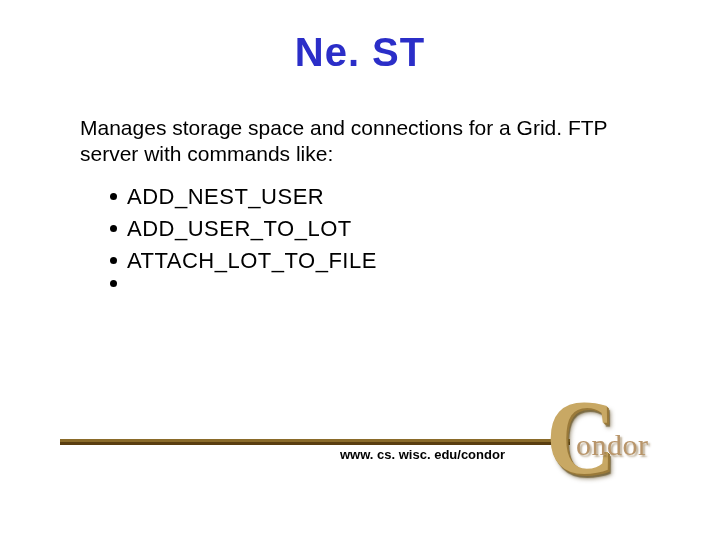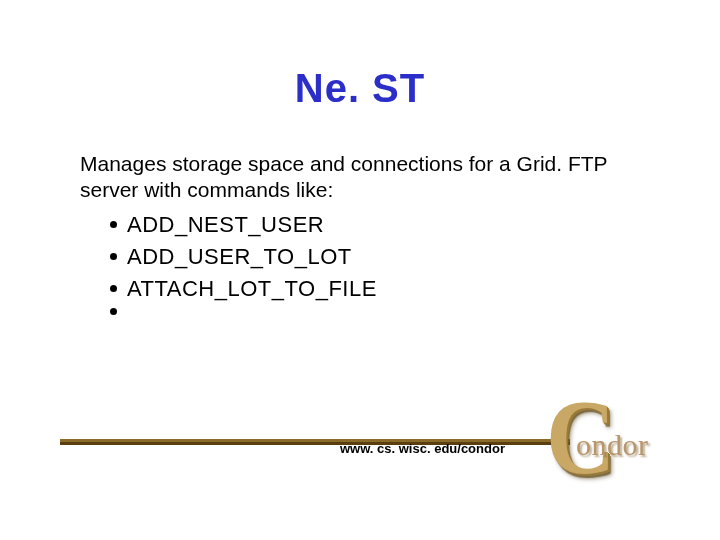--- a/index.html
+++ b/index.html
@@ -6,40 +6,40 @@
   html, body { width: 720px; height: 540px; overflow: hidden; }
   body {
     background: #ffffff;
     font-family: "Comic Sans MS", "Comic Sans", cursive, sans-serif;
     position: relative;
   }
   .slide {
     width: 720px;
     height: 540px;
     position: relative;
-    padding: 56px 60px 0 60px;
+    padding: 20px 60px 0 60px;
   }
   .title {
     text-align: center;
     font-size: 40px;
     font-weight: bold;
     color: #2b2ec8;
     margin-top: 10px;
     margin-bottom: 40px;
     letter-spacing: 1px;
   }
   .intro {
     font-size: 21px;
     color: #000;
     line-height: 1.25;
     margin: 0 20px 8px 20px;
   }
   .bullets {
     margin-left: 50px;
-    margin-top: 8px;
+    margin-top: 16px;
     text-align: right;
   }
   .bullet-row {
     display: flex;
     align-items: center;
     margin-bottom: 6px;
   }
   .dot {
     width: 7px;
     height: 7px;
@@ -65,21 +65,21 @@
     height: 3px;
     background: #8a6b2a;
     box-shadow: 0 1px 0 #c0a050;
   }
   .divider .bar2 {
     height: 3px;
     background: #5a3e10;
   }
   .footer-url {
     position: absolute;
-    bottom: 84px;
+    bottom: 78px;
     left: 340px;
     font-family: Arial, Helvetica, sans-serif;
     font-size: 13px;
     font-weight: bold;
     color: #000;
   }
   .logo {
     position: absolute;
     right: 28px;
     bottom: 32px;

